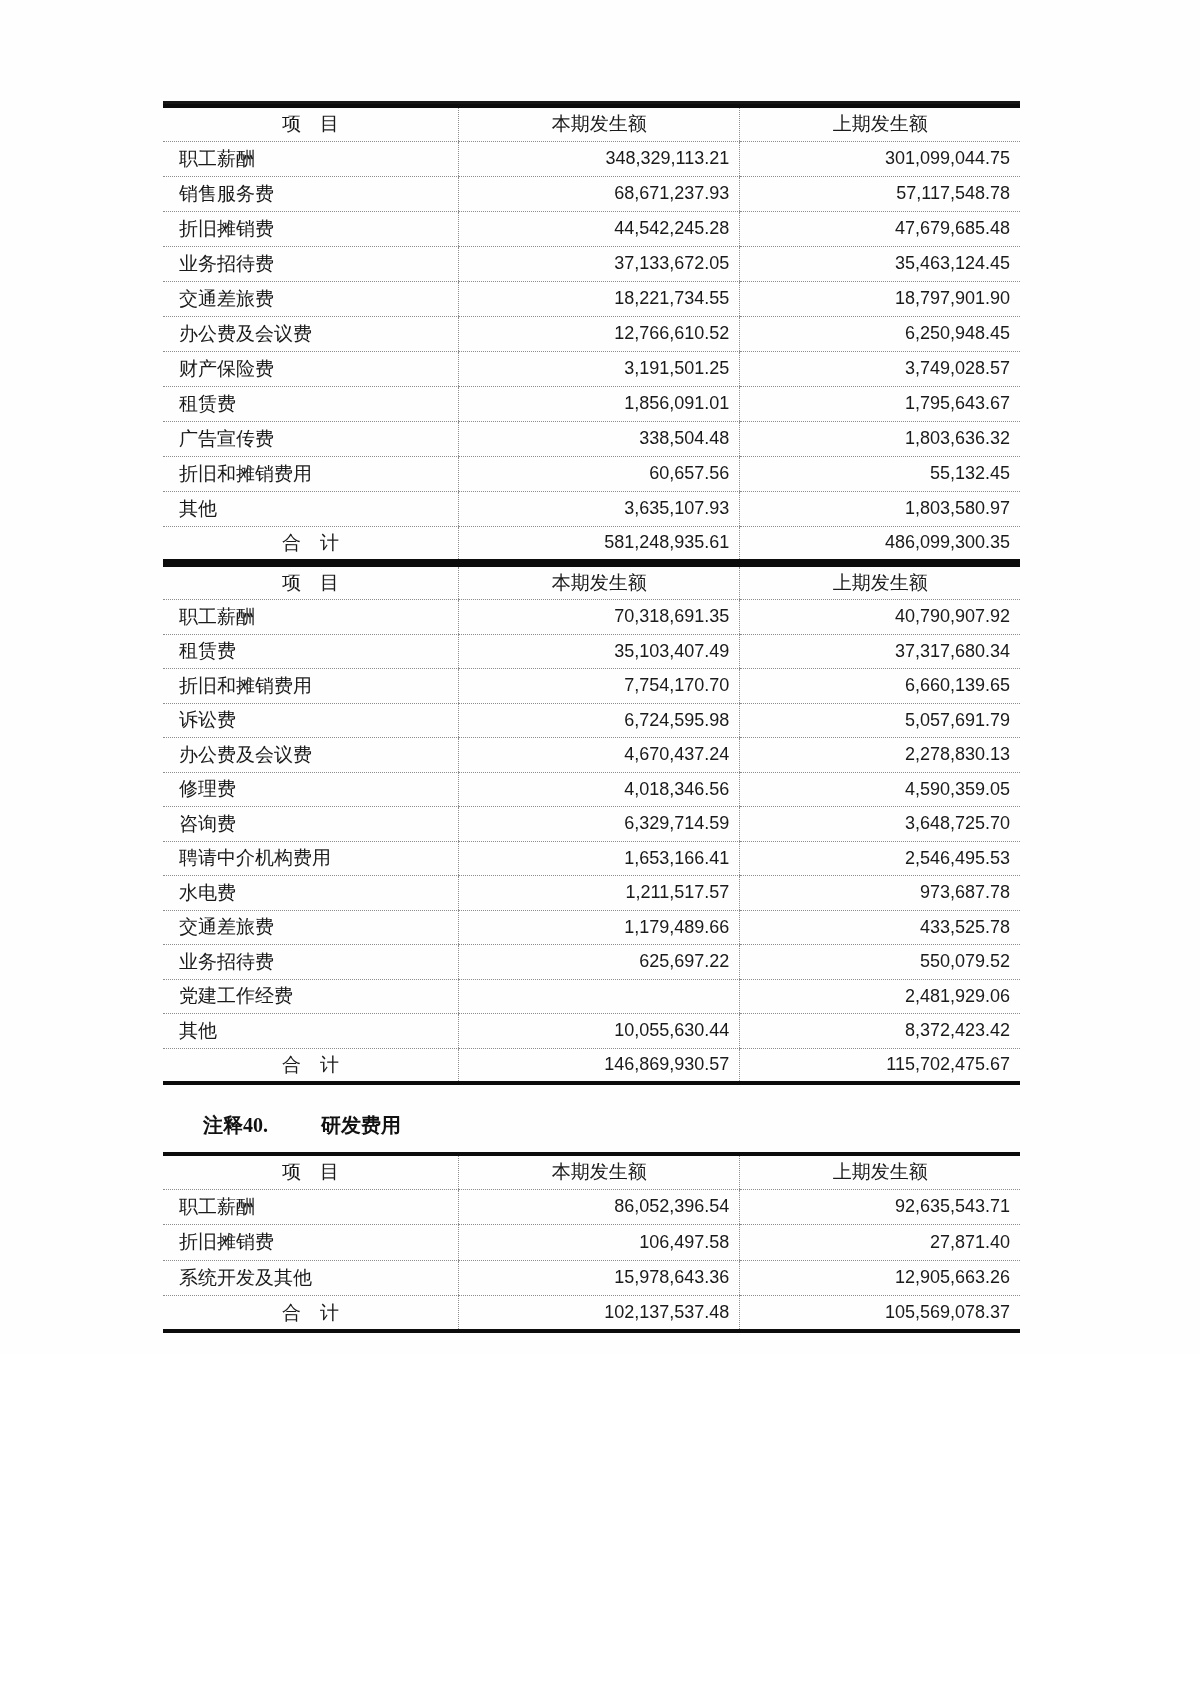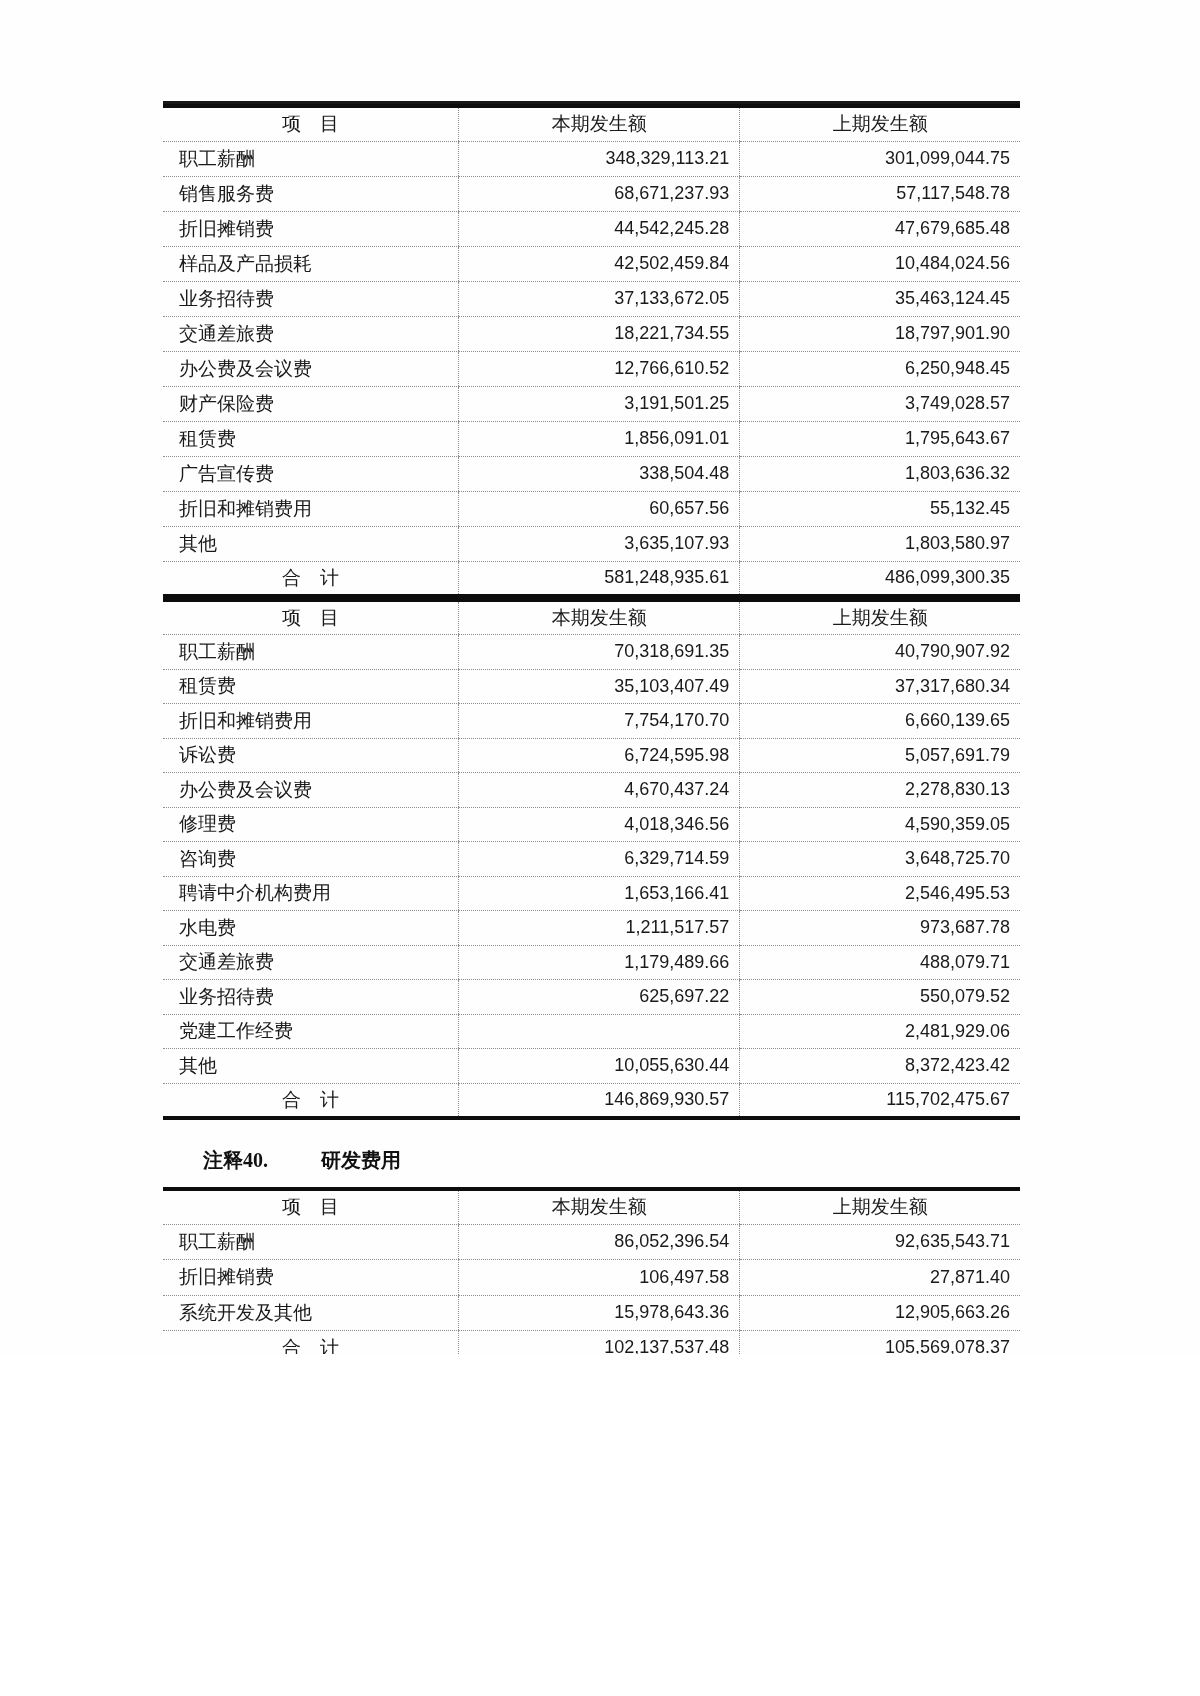--- a/index.html
+++ b/index.html
@@ -99,25 +99,20 @@
             <td class="c0">销售服务费</td>
             <td class="c1">68,671,237.93</td>
             <td class="c2">57,117,548.78</td>
           </tr>
           <tr>
             <td class="c0">折旧摊销费</td>
             <td class="c1">44,542,245.28</td>
             <td class="c2">47,679,685.48</td>
           </tr>
           <tr>
-            <td class="c0">样品及产品损耗</td>
-            <td class="c1">42,502,459.84</td>
-            <td class="c2">10,484,024.56</td>
-          </tr>
-          <tr>
             <td class="c0">业务招待费</td>
             <td class="c1">37,133,672.05</td>
             <td class="c2">35,463,124.45</td>
           </tr>
           <tr>
             <td class="c0">交通差旅费</td>
             <td class="c1">18,221,734.55</td>
             <td class="c2">18,797,901.90</td>
           </tr>
           <tr>
@@ -209,21 +204,21 @@
             <td class="c2">2,546,495.53</td>
           </tr>
           <tr>
             <td class="c0">水电费</td>
             <td class="c1">1,211,517.57</td>
             <td class="c2">973,687.78</td>
           </tr>
           <tr>
             <td class="c0">交通差旅费</td>
             <td class="c1">1,179,489.66</td>
-            <td class="c2">488,079.71</td>
+            <td class="c2">433,525.78</td>
           </tr>
           <tr>
             <td class="c0">业务招待费</td>
             <td class="c1">625,697.22</td>
             <td class="c2">550,079.52</td>
           </tr>
           <tr>
             <td class="c0">党建工作经费</td>
             <td class="c1"></td>
             <td class="c2">2,481,929.06</td>

